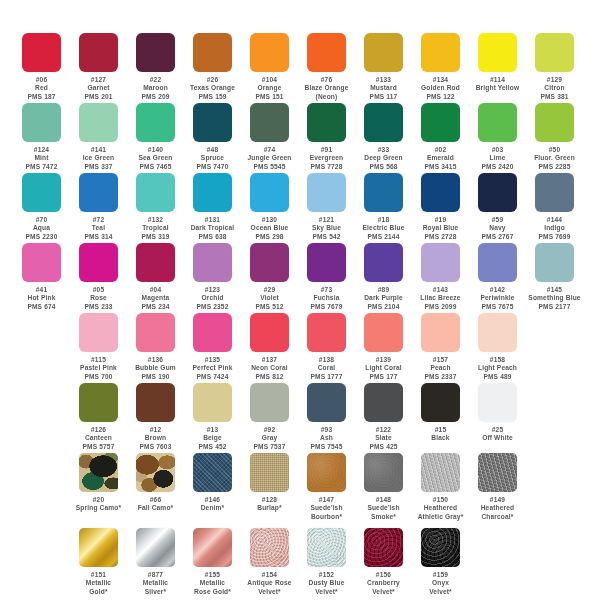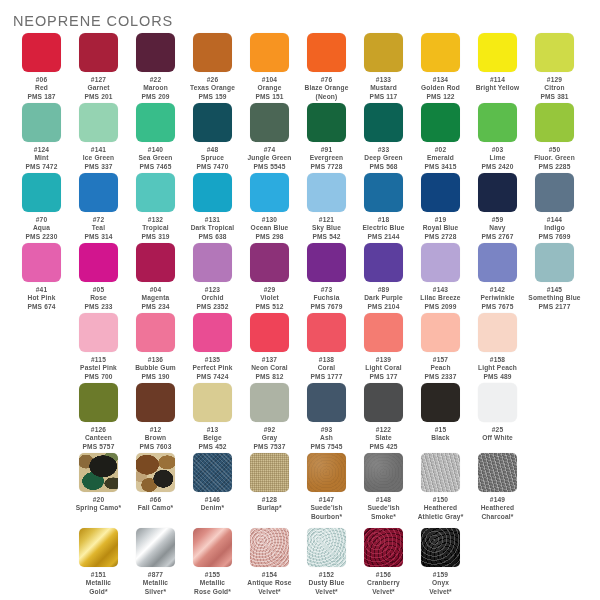--- a/index.html
+++ b/index.html
@@ -66,21 +66,20 @@
   }
   .label .code{display:block;}
   .label .nm{display:block;}
   .label .pms{display:block;}
 </style>
 </head>
 <body>
 
 <div id="sheet">
 
-  <div class="title">NEOPRENE COLORS</div>
 
   <div class="grid" id="grid">
       <div class="row">
         <div class="cell" style="left: 13px;">
           <div class="swatch" style="background-color:#d8203c;" title="#06 Red"></div>
           <div class="label"><span class="code">#06</span><span class="nm">Red</span><span class="pms">PMS 187</span></div>
         </div>
         <div class="cell" style="left: 70px;">
           <div class="swatch" style="background-color:#a8203a;" title="#127 Garnet"></div>
           <div class="label"><span class="code">#127</span><span class="nm">Garnet</span><span class="pms">PMS 201</span></div>

